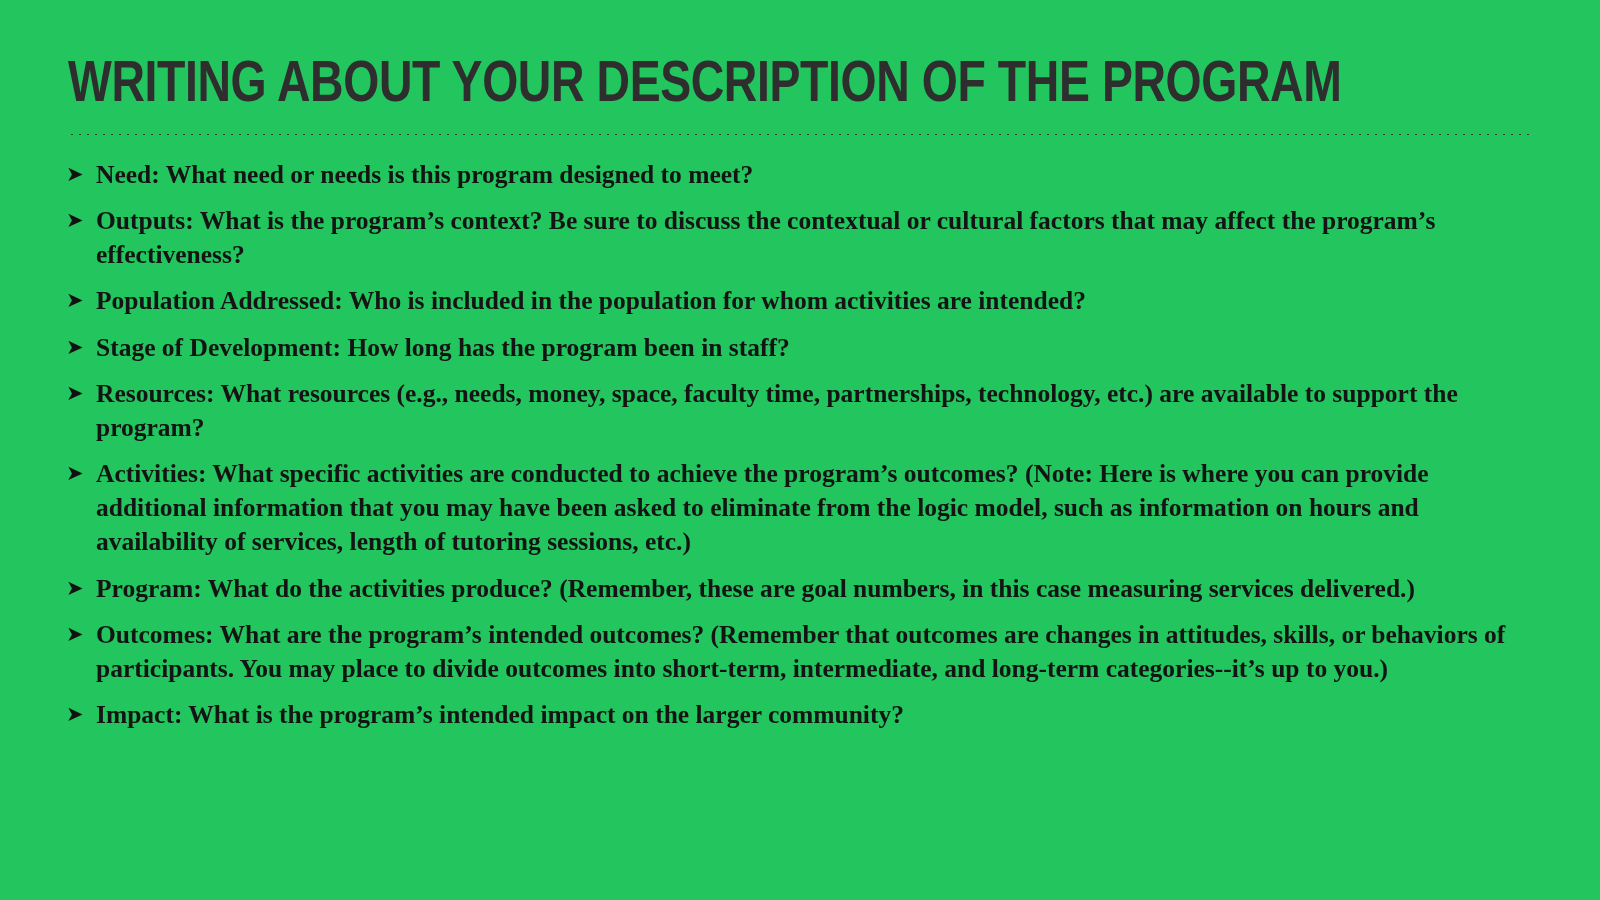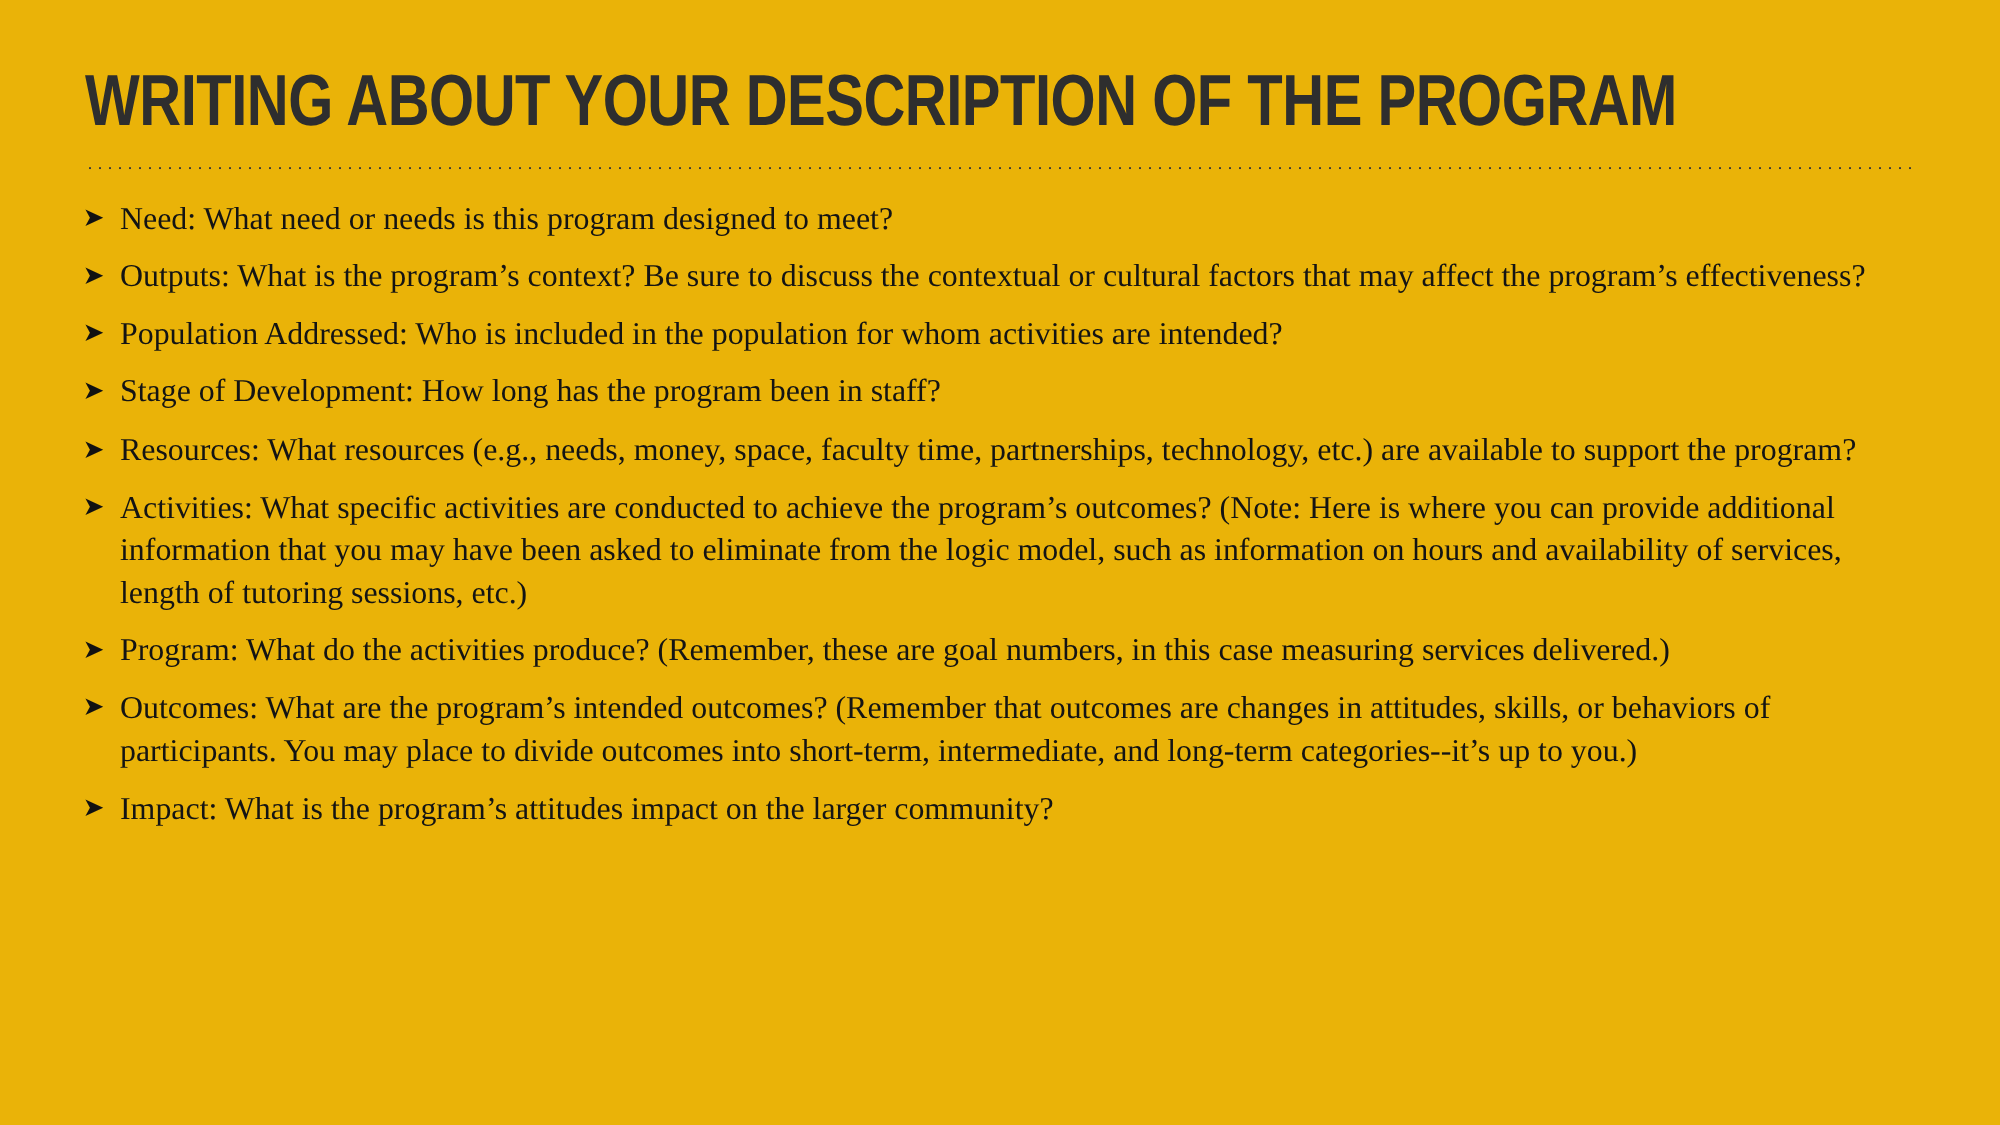--- a/index.html
+++ b/index.html
@@ -13,21 +13,21 @@
     height: 900px;
     overflow: hidden;
     font-family: "Liberation Serif", "DejaVu Serif", serif;
     color: #1a1a1a;
     position: relative;
   }
 
   .slide {
     position: absolute;
     inset: 0;
-    background: #eab308;
+    background: #22c55e;
   }
 
   
   .title-block {
     position: absolute;
     left: 68px;
     top: 52px;
     right: 68px;
   }
   .slide-title {
@@ -80,24 +80,24 @@
   .bullet-marker {
     position: absolute;
     left: 0;
     top: 0;
     font-size: 21px;
     line-height: 1.55;
     color: #111111;
     font-family: "DejaVu Sans", sans-serif;
   }
   .bullet-term {
-    font-weight: 400;
+    font-weight: 700;
     text-align: center;
   }
-  .bullet-text { font-weight: 400; }
+  .bullet-text { font-weight: 700; }
 
   
   .footer {
     position: absolute;
     left: 0;
     right: 0;
     bottom: 0;
     height: 140px;
   }
 </style>
@@ -114,21 +114,21 @@
 
   <ul class="bullets" id="bullet-list">
       <li class="bullet"><span class="bullet-marker">➤</span><span class="bullet-term">Need</span><span class="bullet-text">: What need or needs is this program designed to meet?</span></li>
       <li class="bullet"><span class="bullet-marker">➤</span><span class="bullet-term">Outputs</span><span class="bullet-text">: What is the program’s context? Be sure to discuss the contextual or cultural factors that may affect the program’s effectiveness?</span></li>
       <li class="bullet"><span class="bullet-marker">➤</span><span class="bullet-term">Population Addressed</span><span class="bullet-text">: Who is included in the population for whom activities are intended?</span></li>
       <li class="bullet"><span class="bullet-marker">➤</span><span class="bullet-term">Stage of Development</span><span class="bullet-text">: How long has the program been in staff?</span></li>
       <li class="bullet"><span class="bullet-marker">➤</span><span class="bullet-term">Resources</span><span class="bullet-text">: What resources (e.g., needs, money, space, faculty time, partnerships, technology, etc.) are available to support the program?</span></li>
       <li class="bullet"><span class="bullet-marker">➤</span><span class="bullet-term">Activities</span><span class="bullet-text">: What specific activities are conducted to achieve the program’s outcomes? (Note: Here is where you can provide additional information that you may have been asked to eliminate from the logic model, such as information on hours and availability of services, length of tutoring sessions, etc.)</span></li>
       <li class="bullet"><span class="bullet-marker">➤</span><span class="bullet-term">Program</span><span class="bullet-text">: What do the activities produce? (Remember, these are goal numbers, in this case measuring services delivered.)</span></li>
       <li class="bullet"><span class="bullet-marker">➤</span><span class="bullet-term">Outcomes</span><span class="bullet-text">: What are the program’s intended outcomes? (Remember that outcomes are changes in attitudes, skills, or behaviors of participants. You may place to divide outcomes into short-term, intermediate, and long-term categories--it’s up to you.)</span></li>
-      <li class="bullet"><span class="bullet-marker">➤</span><span class="bullet-term">Impact</span><span class="bullet-text">: What is the program’s attitudes impact on the larger community?</span></li>
+      <li class="bullet"><span class="bullet-marker">➤</span><span class="bullet-term">Impact</span><span class="bullet-text">: What is the program’s intended impact on the larger community?</span></li>
     </ul>
 
   <div class="footer">
 
     
     
 
     
     
 

